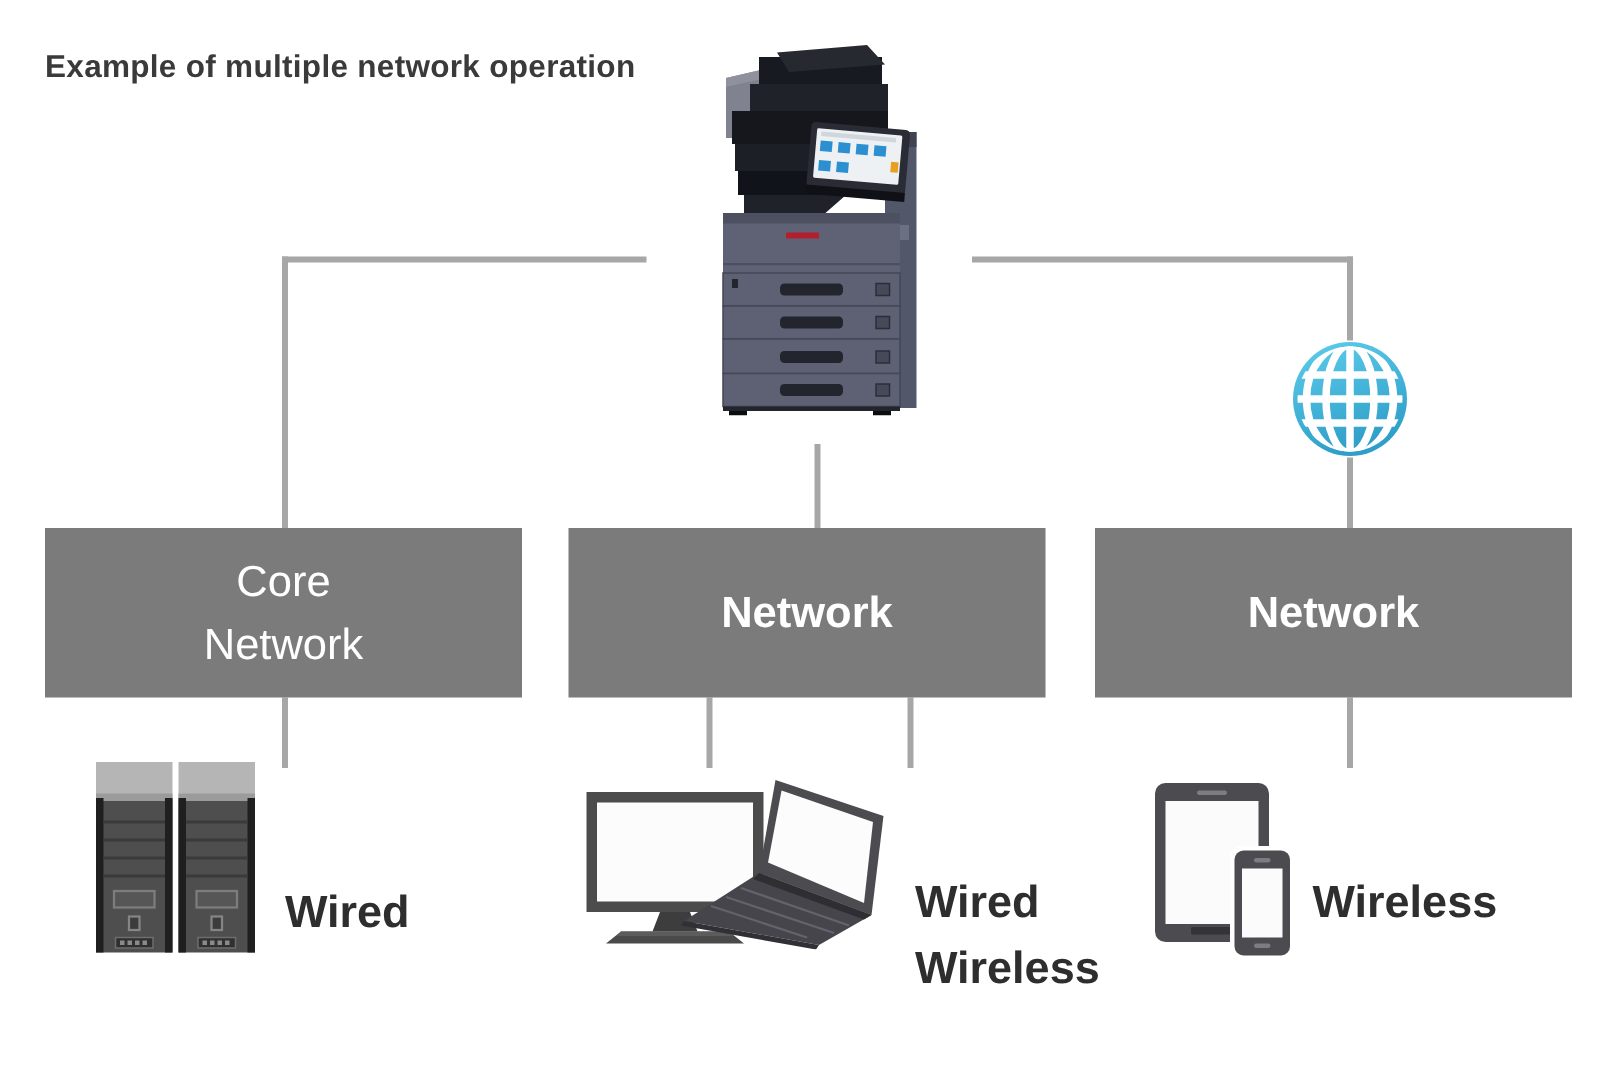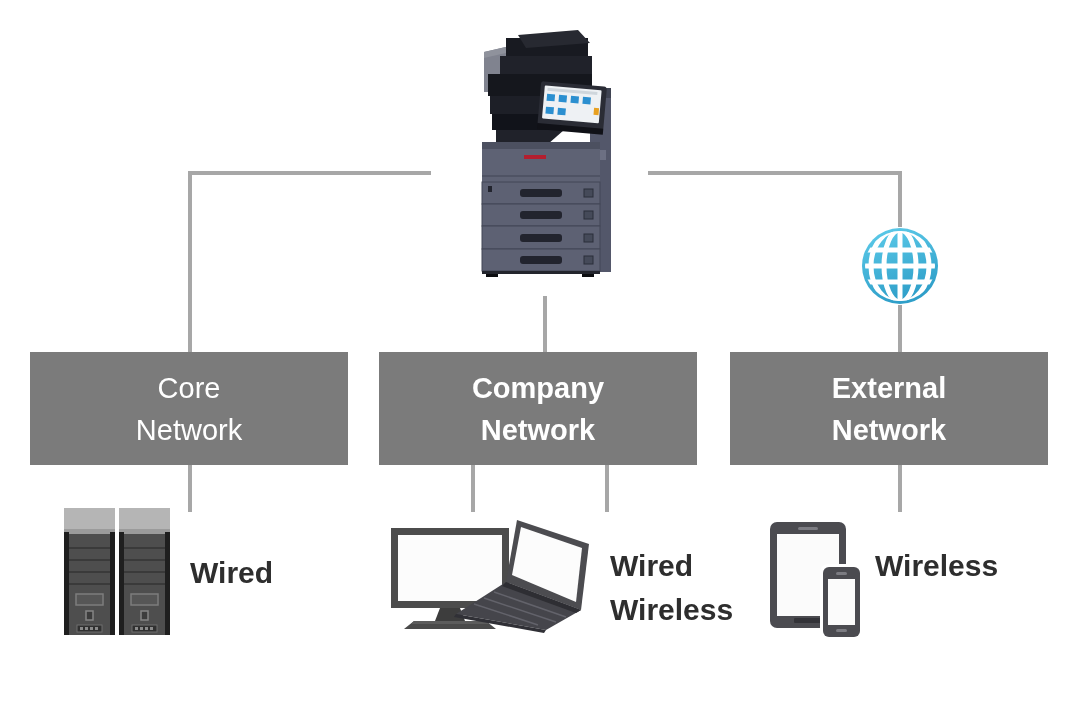--- a/index.html
+++ b/index.html
@@ -24,33 +24,34 @@
   .line.v{width:4px;}
   .netbox{
     position:absolute;top:352px;width:318px;height:113px;
     background:var(--box-gray);color:var(--box-text);
     display:flex;flex-direction:column;align-items:center;justify-content:center;
     font-size:29px;line-height:42px;font-weight:400;text-align:left;
   }
   .netbox.bold{font-weight:700;}
   .dev-label{
     position:absolute;font-size:30px;font-weight:700;
-    color:var(--label-dark);line-height:44px;white-space:nowrap;
+    color:var(--label-dark);line-height:44px;white-space:nowrap;margin-top:36px;
   }
   .footnote{
     position:absolute;left:33px;top:673px;
     font-size:17px;font-weight:700;color:var(--text-dark);
   }
   svg{display:block;position:absolute;}
 </style>
 </head>
 <body>
 
 <div class="canvas">
 
+  <div class="title">Example of multiple network operation</div>
 
   <div class="line h" style="left:188px;top:171px;width:243px;"></div>
   <div class="line v" style="left:188px;top:171px;height:181px;"></div>
   <div class="line h" style="left:648px;top:171px;width:254px;"></div>
   <div class="line v" style="left:898px;top:171px;height:56px;"></div>
   <div class="line v" style="left:898px;top:305px;height:47px;"></div>
   <div class="line v" style="left:543px;top:296px;height:56px;"></div>
   <div class="line v" style="left:188px;top:465px;height:47px;"></div>
   <div class="line v" style="left:471px;top:465px;height:47px;"></div>
   <div class="line v" style="left:605px;top:465px;height:47px;"></div>
@@ -136,25 +137,23 @@
       <ellipse cx="39" cy="39" rx="16" ry="36"></ellipse>
       <ellipse cx="39" cy="39" rx="29" ry="37"></ellipse>
     </g>
   </svg>
 
   <div class="netbox" style="left:30px;">
     <div>Core</div>
     <div>Network</div>
   </div>
   <div class="netbox bold" style="left:379px;">
-    <div>Company</div>
     <div>Network</div>
   </div>
   <div class="netbox bold" style="left:730px;">
-    <div>External</div>
     <div>Network</div>
   </div>
 
   <svg style="left:64px;top:508px;" width="106" height="130" viewBox="0 0 106 130">
     <g>
       <g transform="translate(0,0)">
         <rect x="0" y="0" width="51" height="26" fill="#b5b5b5"></rect>
         <rect x="0" y="21" width="51" height="5" fill="#9b9b9b"></rect>
         <rect x="0" y="26" width="51" height="101" fill="#4e4e4e"></rect>
         <rect x="0" y="24" width="5" height="103" fill="#1f1f1f"></rect>

